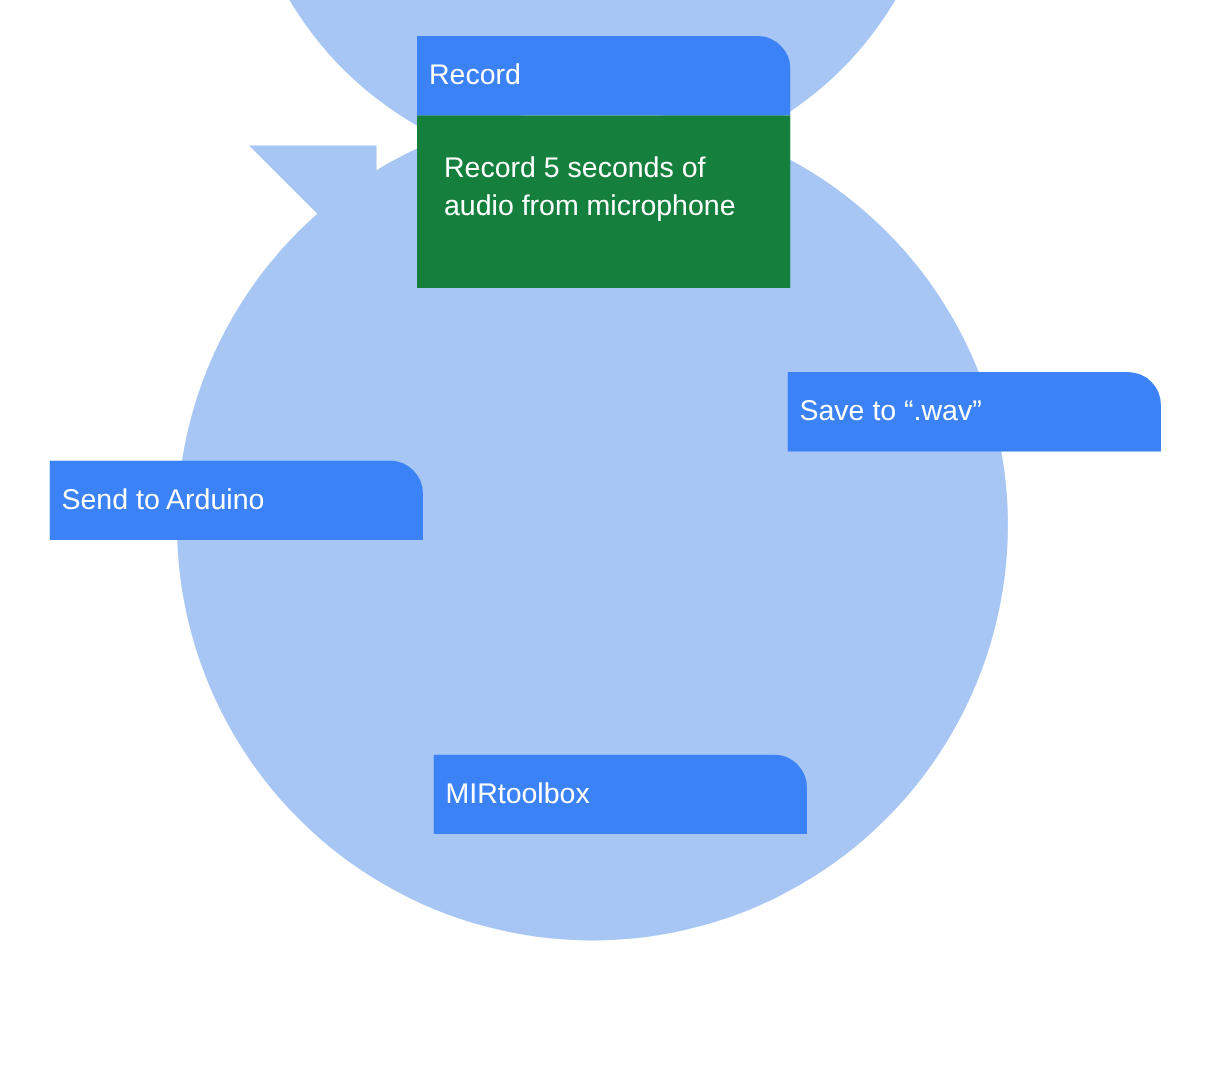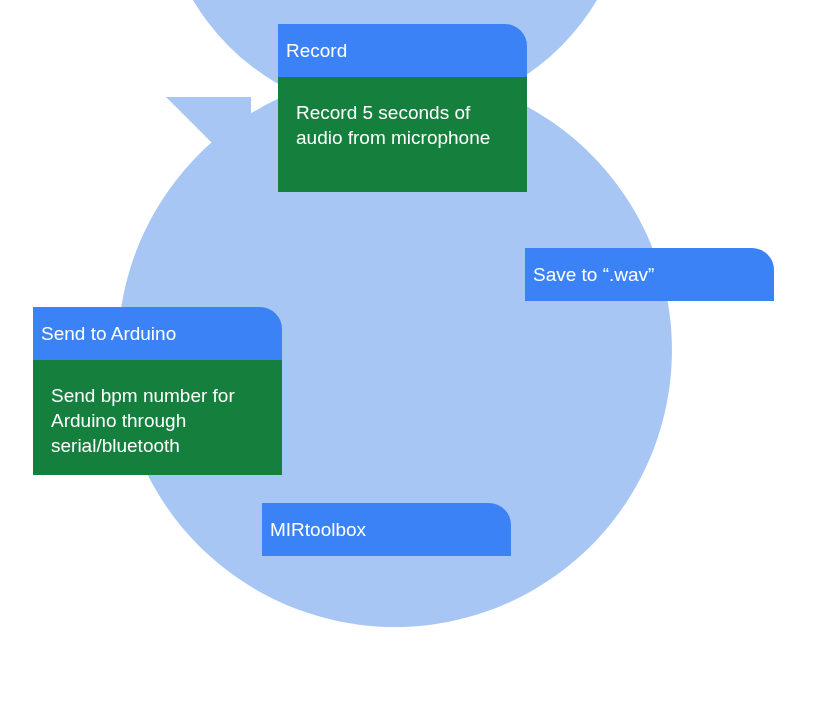--- a/index.html
+++ b/index.html
@@ -51,21 +51,21 @@
     background: #15803d;
     color: #ffffff;
     font-size: 19px;
     line-height: 25px;
     padding: 23px 18px 0 18px;
     white-space: pre-line;
   }
   
   #card-record       { left: 278px; top: 24px;  width: 249px; height: 168px; }
   #card-save         { left: 525px; top: 248px; width: 249px; height: 168px; }
-  #card-mirtoolbox   { left: 262px; top: 503px; width: 249px; height: 168px; }
+  #card-mirtoolbox   { left: 289px; top: 503px; width: 249px; height: 168px; }
   #card-arduino      { left: 33px;  top: 263px; width: 249px; height: 168px; margin-top: 44px; }
 </style>
 </head>
 <body>
 
 <div id="stage">
 
   <svg id="ring-layer" viewBox="0 0 815 721" xmlns="http://www.w3.org/2000/svg">
 
     <path fill="#A8C6F4" fill-rule="evenodd" d="M 395 73
@@ -86,16 +86,15 @@
   <div class="card" id="card-save">
     <div class="card-header">Save to “.wav”</div>
   </div>
 
   <div class="card" id="card-mirtoolbox">
     <div class="card-header">MIRtoolbox</div>
   </div>
 
   <div class="card" id="card-arduino">
     <div class="card-header">Send to Arduino</div>
-    <div class="card-body">Send bpm number for Arduino through serial/bluetooth</div>
   </div>
 
 </div>
 
 </body></html>

